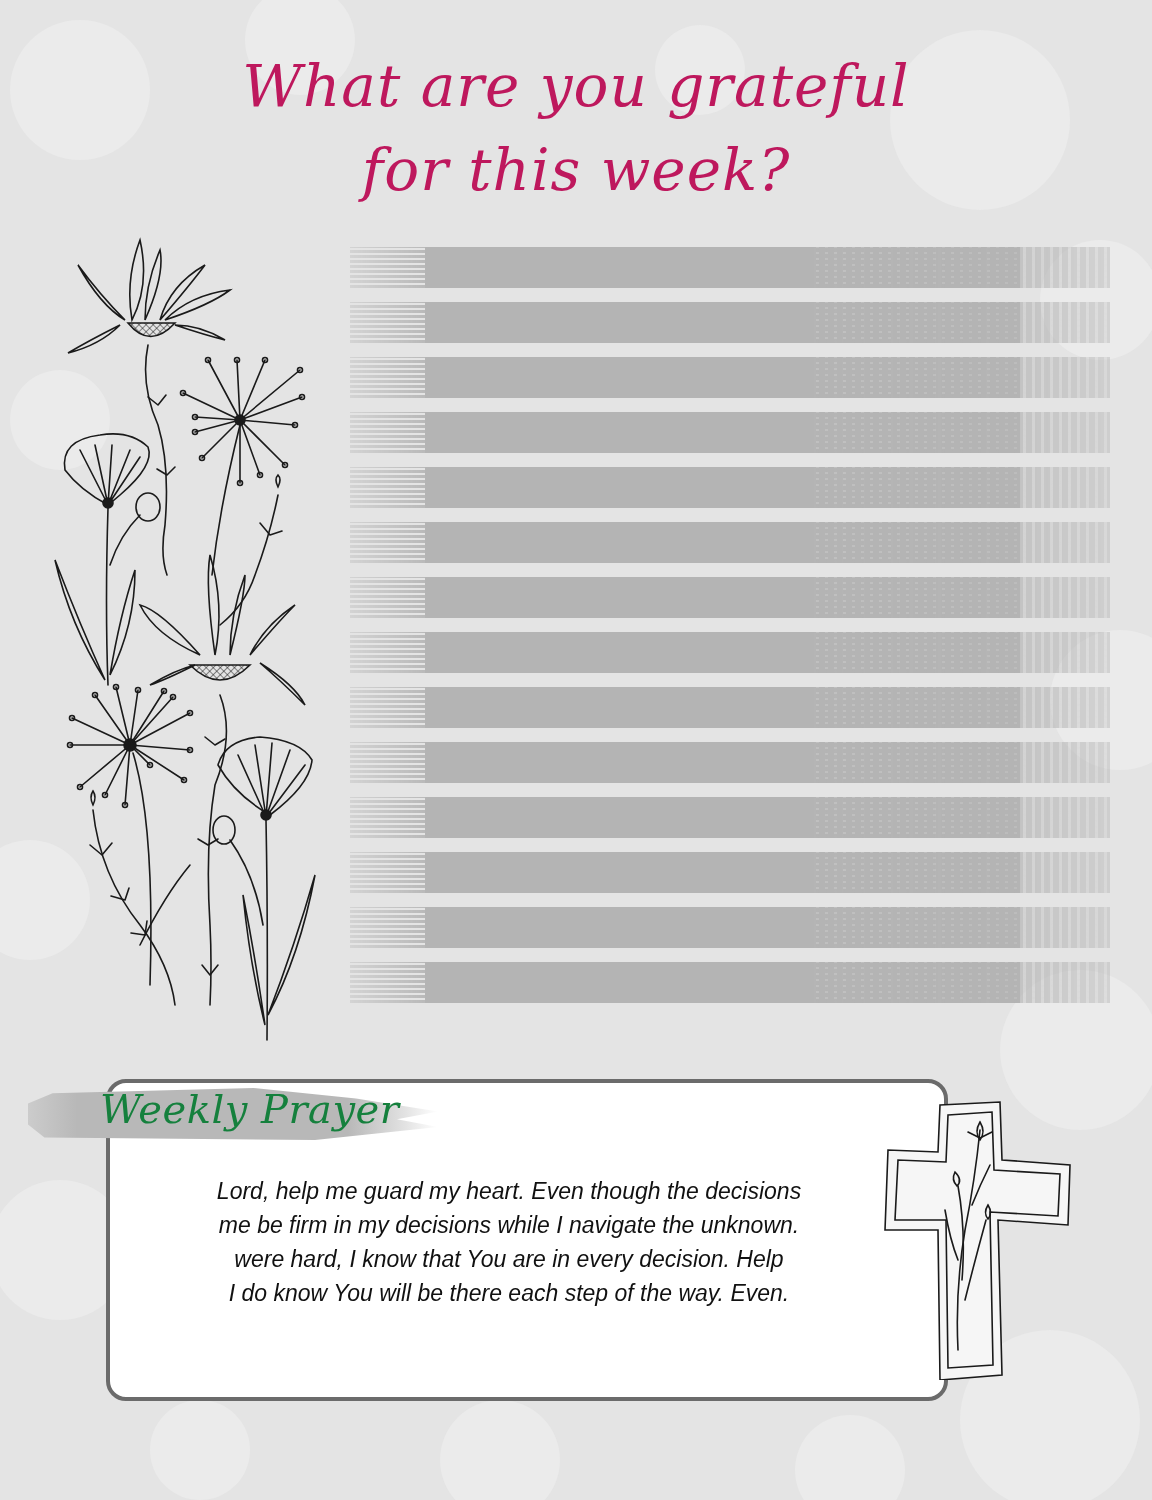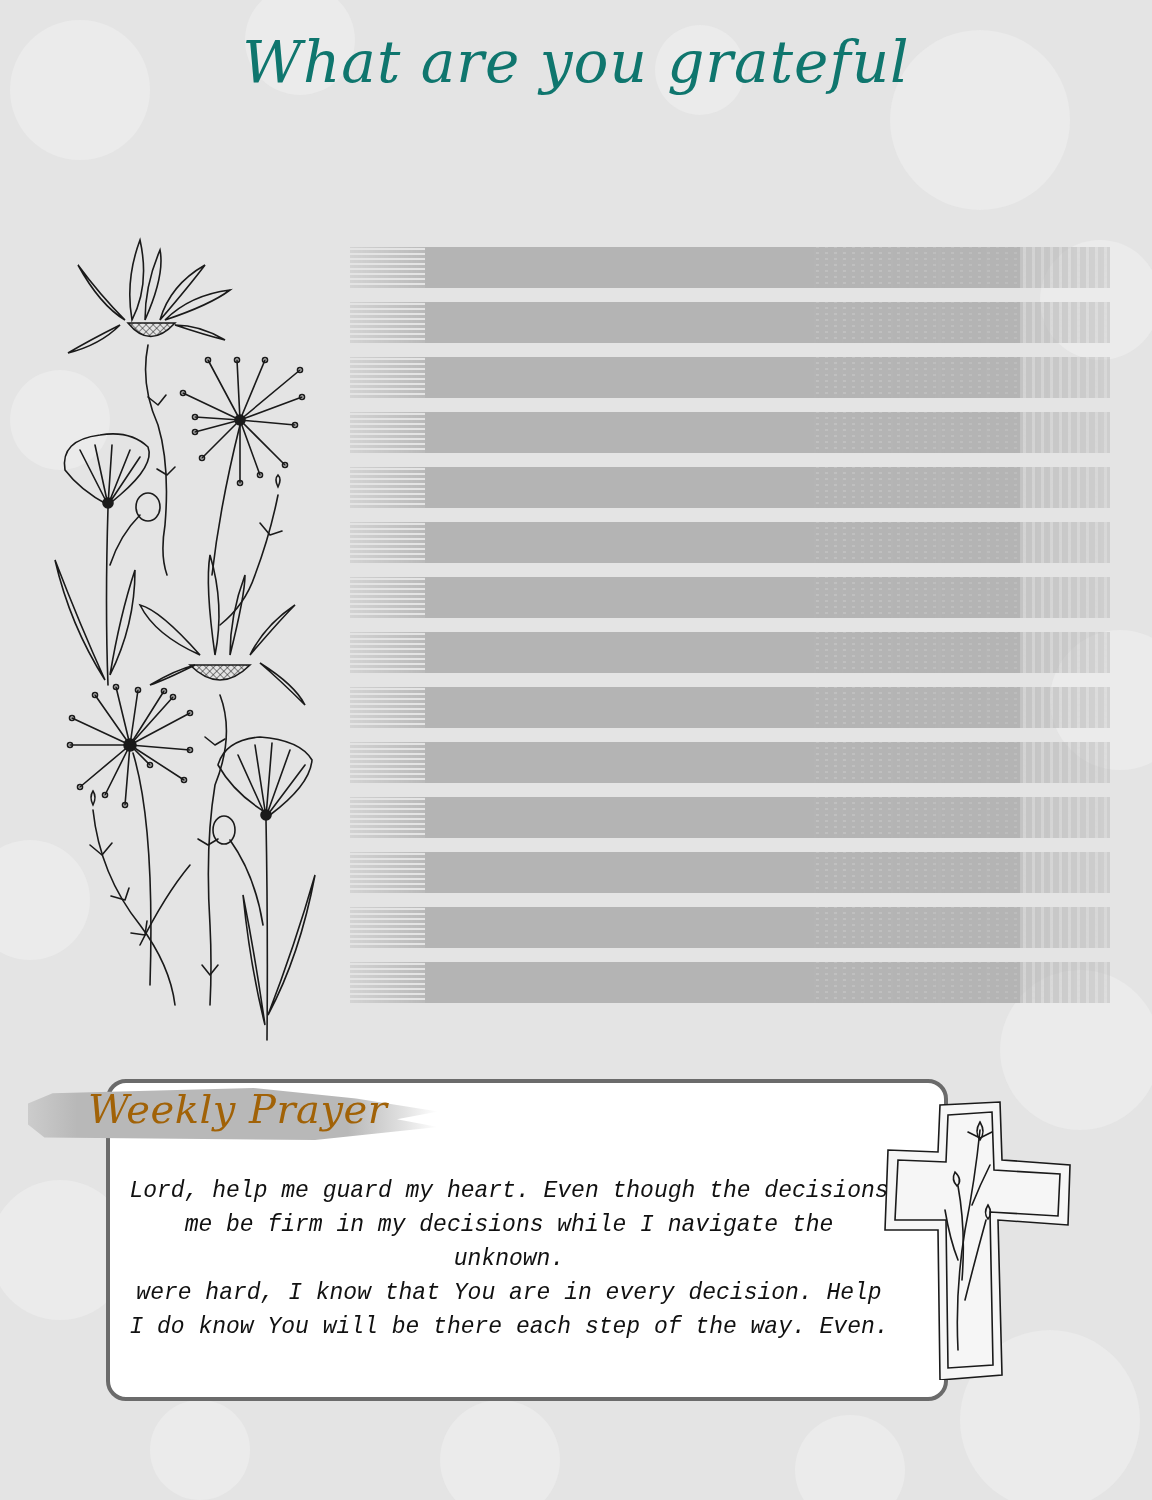--- a/index.html
+++ b/index.html
@@ -3,22 +3,22 @@
 <meta charset="utf-8">
 <style>
   html, body { margin:0; padding:0; }
   body {
     width:1152px; height:1500px; position:relative; overflow:hidden;
     background:#e4e4e4;
     font-family:"DejaVu Serif", serif;
   }
   .bokeh { position:absolute; inset:0; pointer-events:none; }
   .title {
-    position:absolute; left:0; width:1152px; top:20px;
-    text-align:center; color:#0f766e;
+    position:absolute; left:0; width:1152px; top:44px;
+    text-align:center; color:#be185d;
     font-family:"DejaVu Serif", serif; font-style:italic;
     font-size:58px; line-height:84px; letter-spacing:1px;
   }
   .title .line { display:block; }
   .flowers { position:absolute; left:40px; top:225px; width:300px; height:830px; }
   .stripes { position:absolute; left:350px; top:247px; width:760px; }
   .stripe {
     position:relative; height:41px; margin-bottom:14px;
   }
   .stripe .body {
@@ -43,27 +43,27 @@
   .prayer-box {
     position:absolute; left:106px; top:1079px; width:834px; height:314px;
     background:#fff; border:4px solid #6b6b6b; border-radius:20px;
   }
   .prayer-heading-bg {
     position:absolute; left:28px; top:1088px; width:410px; height:52px;
     background:linear-gradient(90deg, rgba(180,180,180,.5) 0, #b8b8b8 12%, #b8b8b8 78%, rgba(184,184,184,.4) 92%, transparent 100%);
     clip-path:polygon(0 30%, 6% 10%, 55% 0, 80% 20%, 100% 45%, 90% 60%, 100% 75%, 70% 100%, 4% 95%, 0 70%);
   }
   .prayer-heading {
-    position:absolute; left:88px; top:1086px;
+    position:absolute; left:100px; top:1086px;
     font-family:"DejaVu Serif", serif; font-style:italic;
-    font-size:40px; color:#a16207; letter-spacing:0.5px;
+    font-size:40px; color:#15803d; letter-spacing:0.5px;
   }
   .prayer-text {
     position:absolute; left:128px; top:1174px; width:762px;
-    text-align:center; font-family:Liberation Mono, monospace; font-style:italic;
+    text-align:center; font-family:Liberation Sans, sans-serif; font-style:italic;
     font-size:23px; line-height:34px; color:#111;
   }
   .prayer-text span { display:block; }
   .cross { position:absolute; left:880px; top:1090px; width:200px; height:290px; }
 </style>
 </head>
 <body>
 
 <svg class="bokeh" width="1152" height="1500">
   <g fill="#f2f2f2" opacity="0.5">
@@ -79,20 +79,21 @@
     <circle cx="1050" cy="1420" r="90"></circle>
       <circle cx="500" cy="1460" r="60"></circle>
       <circle cx="700" cy="70" r="45"></circle>
     <circle cx="200" cy="1450" r="50"></circle>
       <circle cx="850" cy="1470" r="55"></circle>
   </g>
 </svg>
 
 <div class="title">
   <span class="line">What are you grateful</span>
+  <span class="line">for this week?</span>
 </div>
 
 <svg class="flowers" viewBox="0 0 300 830" fill="none" stroke="#1a1a1a" stroke-width="1.6" stroke-linecap="round">
 
   <g>
     <path d="M92 95 Q110 60 100 15 Q85 55 92 95Z"></path>
     <path d="M105 95 Q125 50 120 25 Q105 60 105 95Z"></path>
     <path d="M120 95 Q150 60 165 40 Q130 60 120 95Z"></path>
     <path d="M125 95 Q170 80 190 65 Q150 70 125 95Z"></path>
     <path d="M85 95 Q60 70 38 40 Q60 80 85 95Z"></path>

